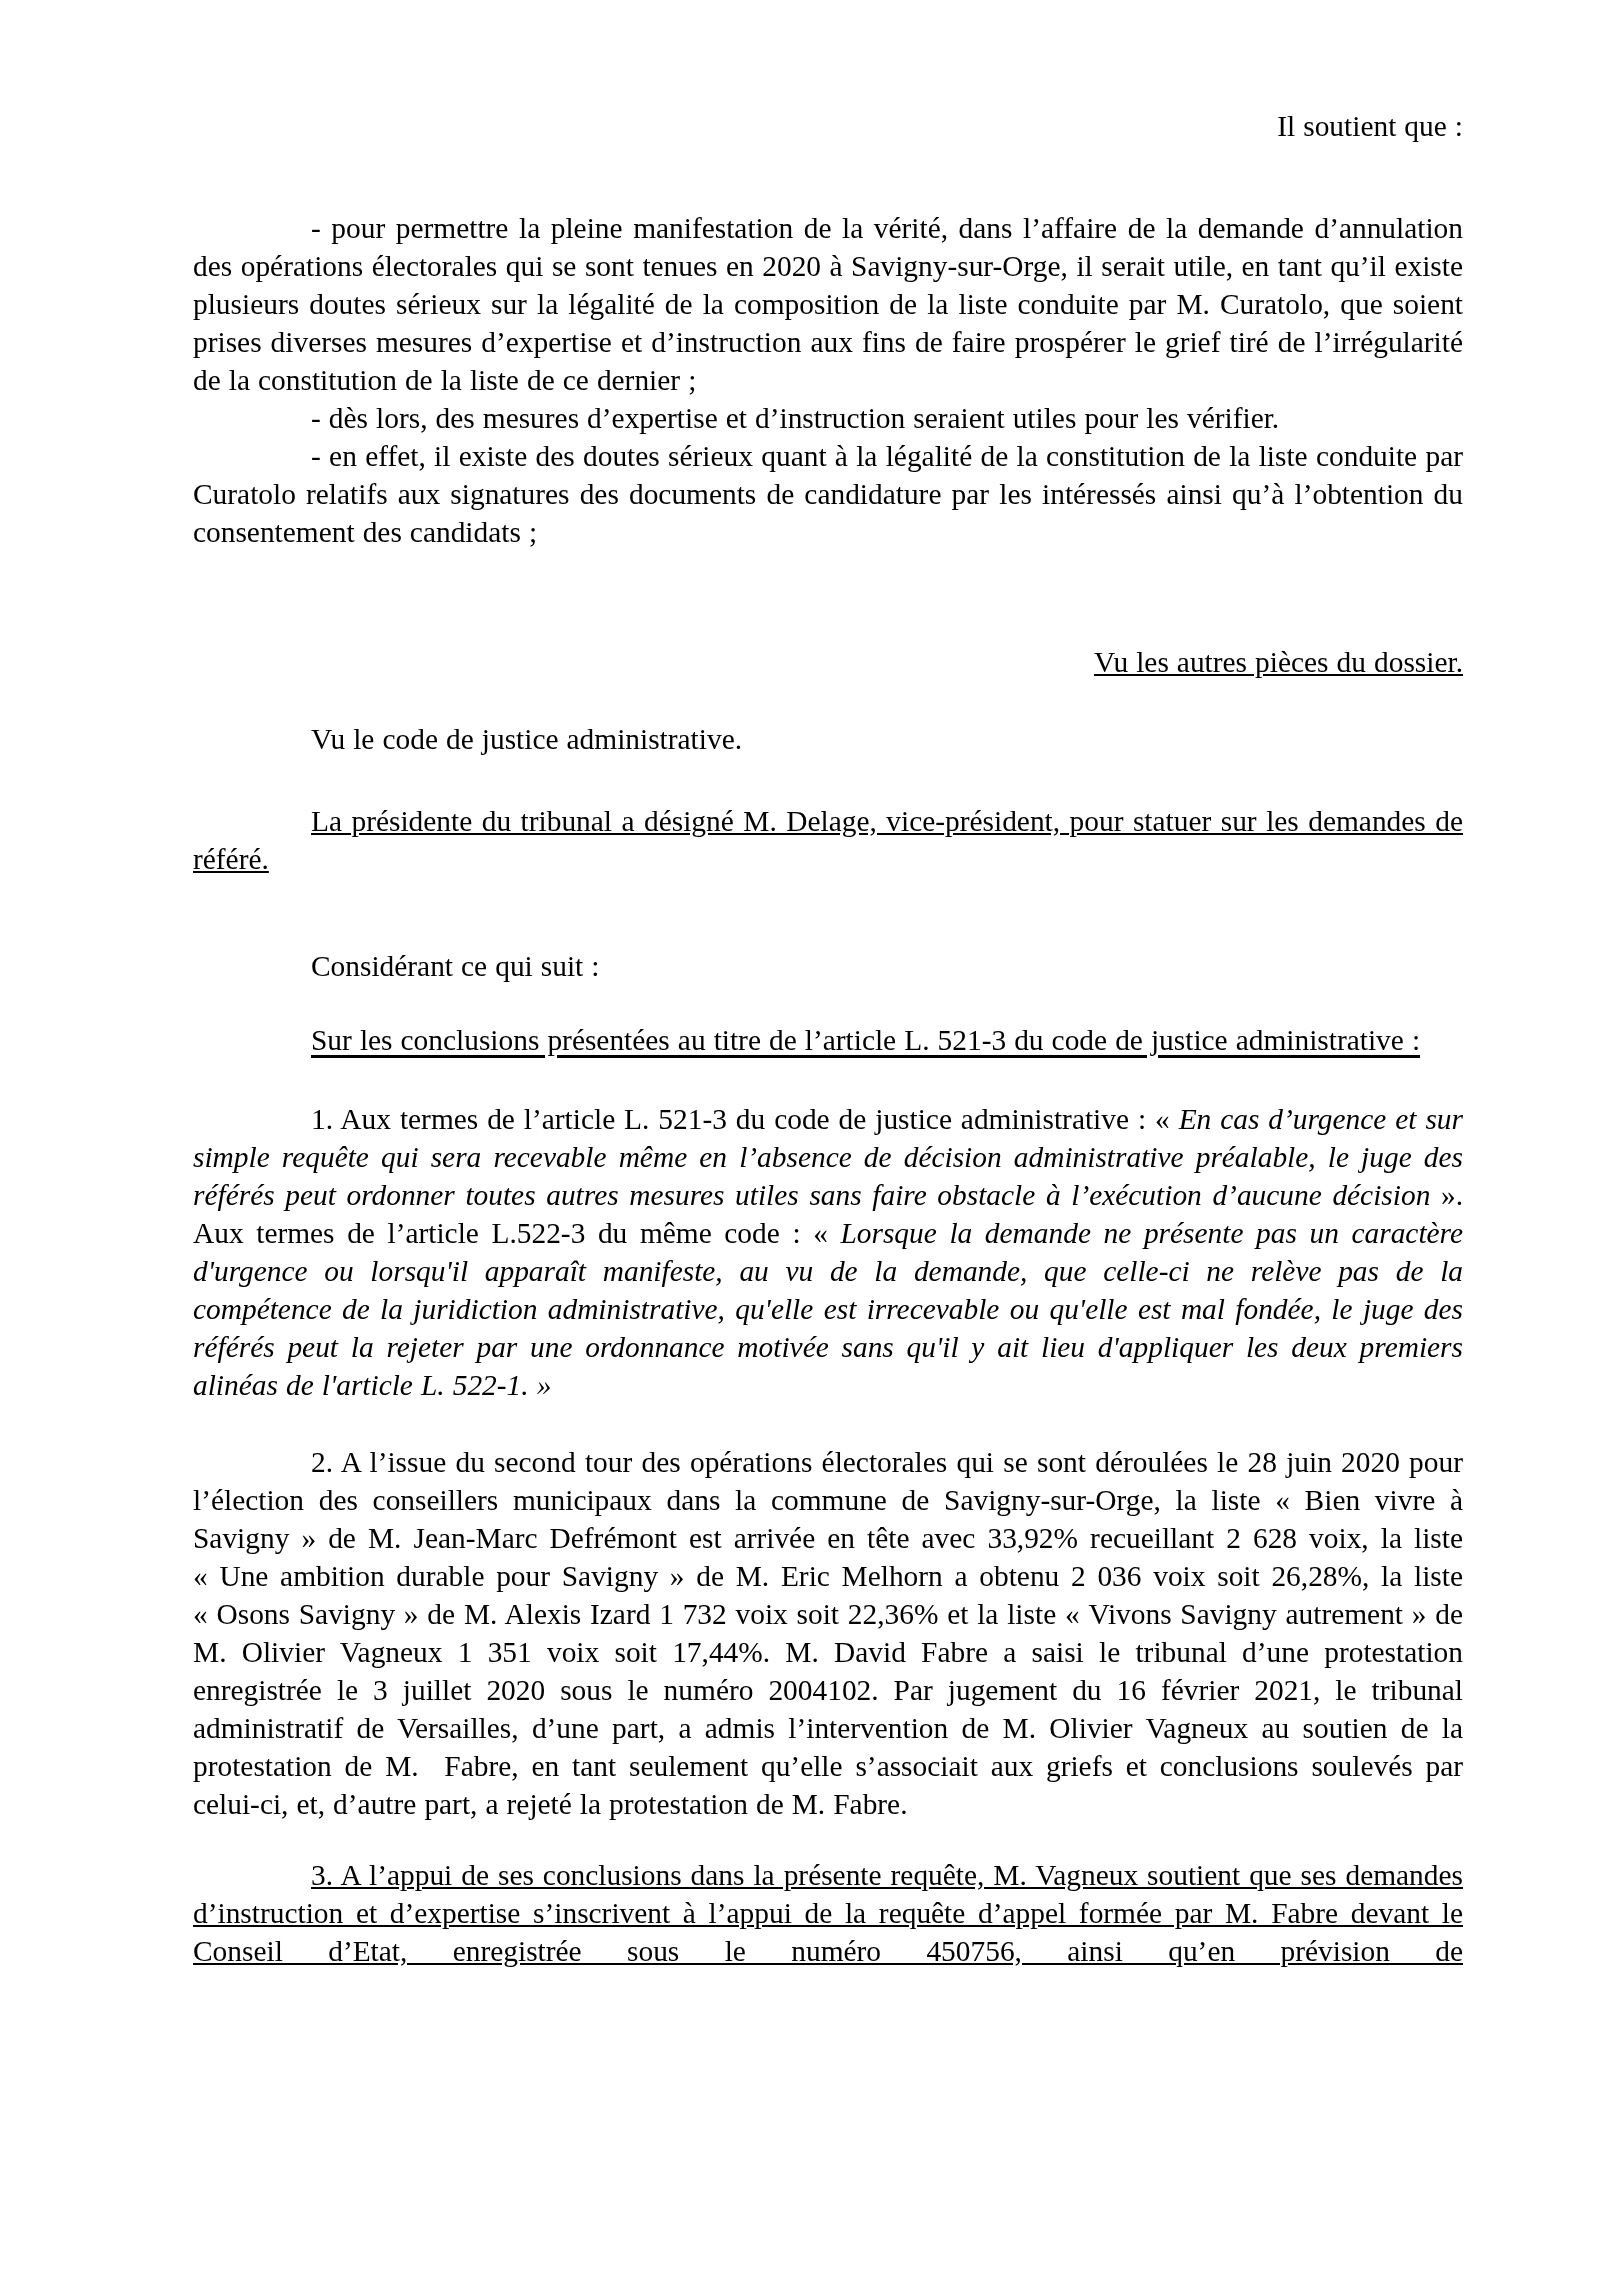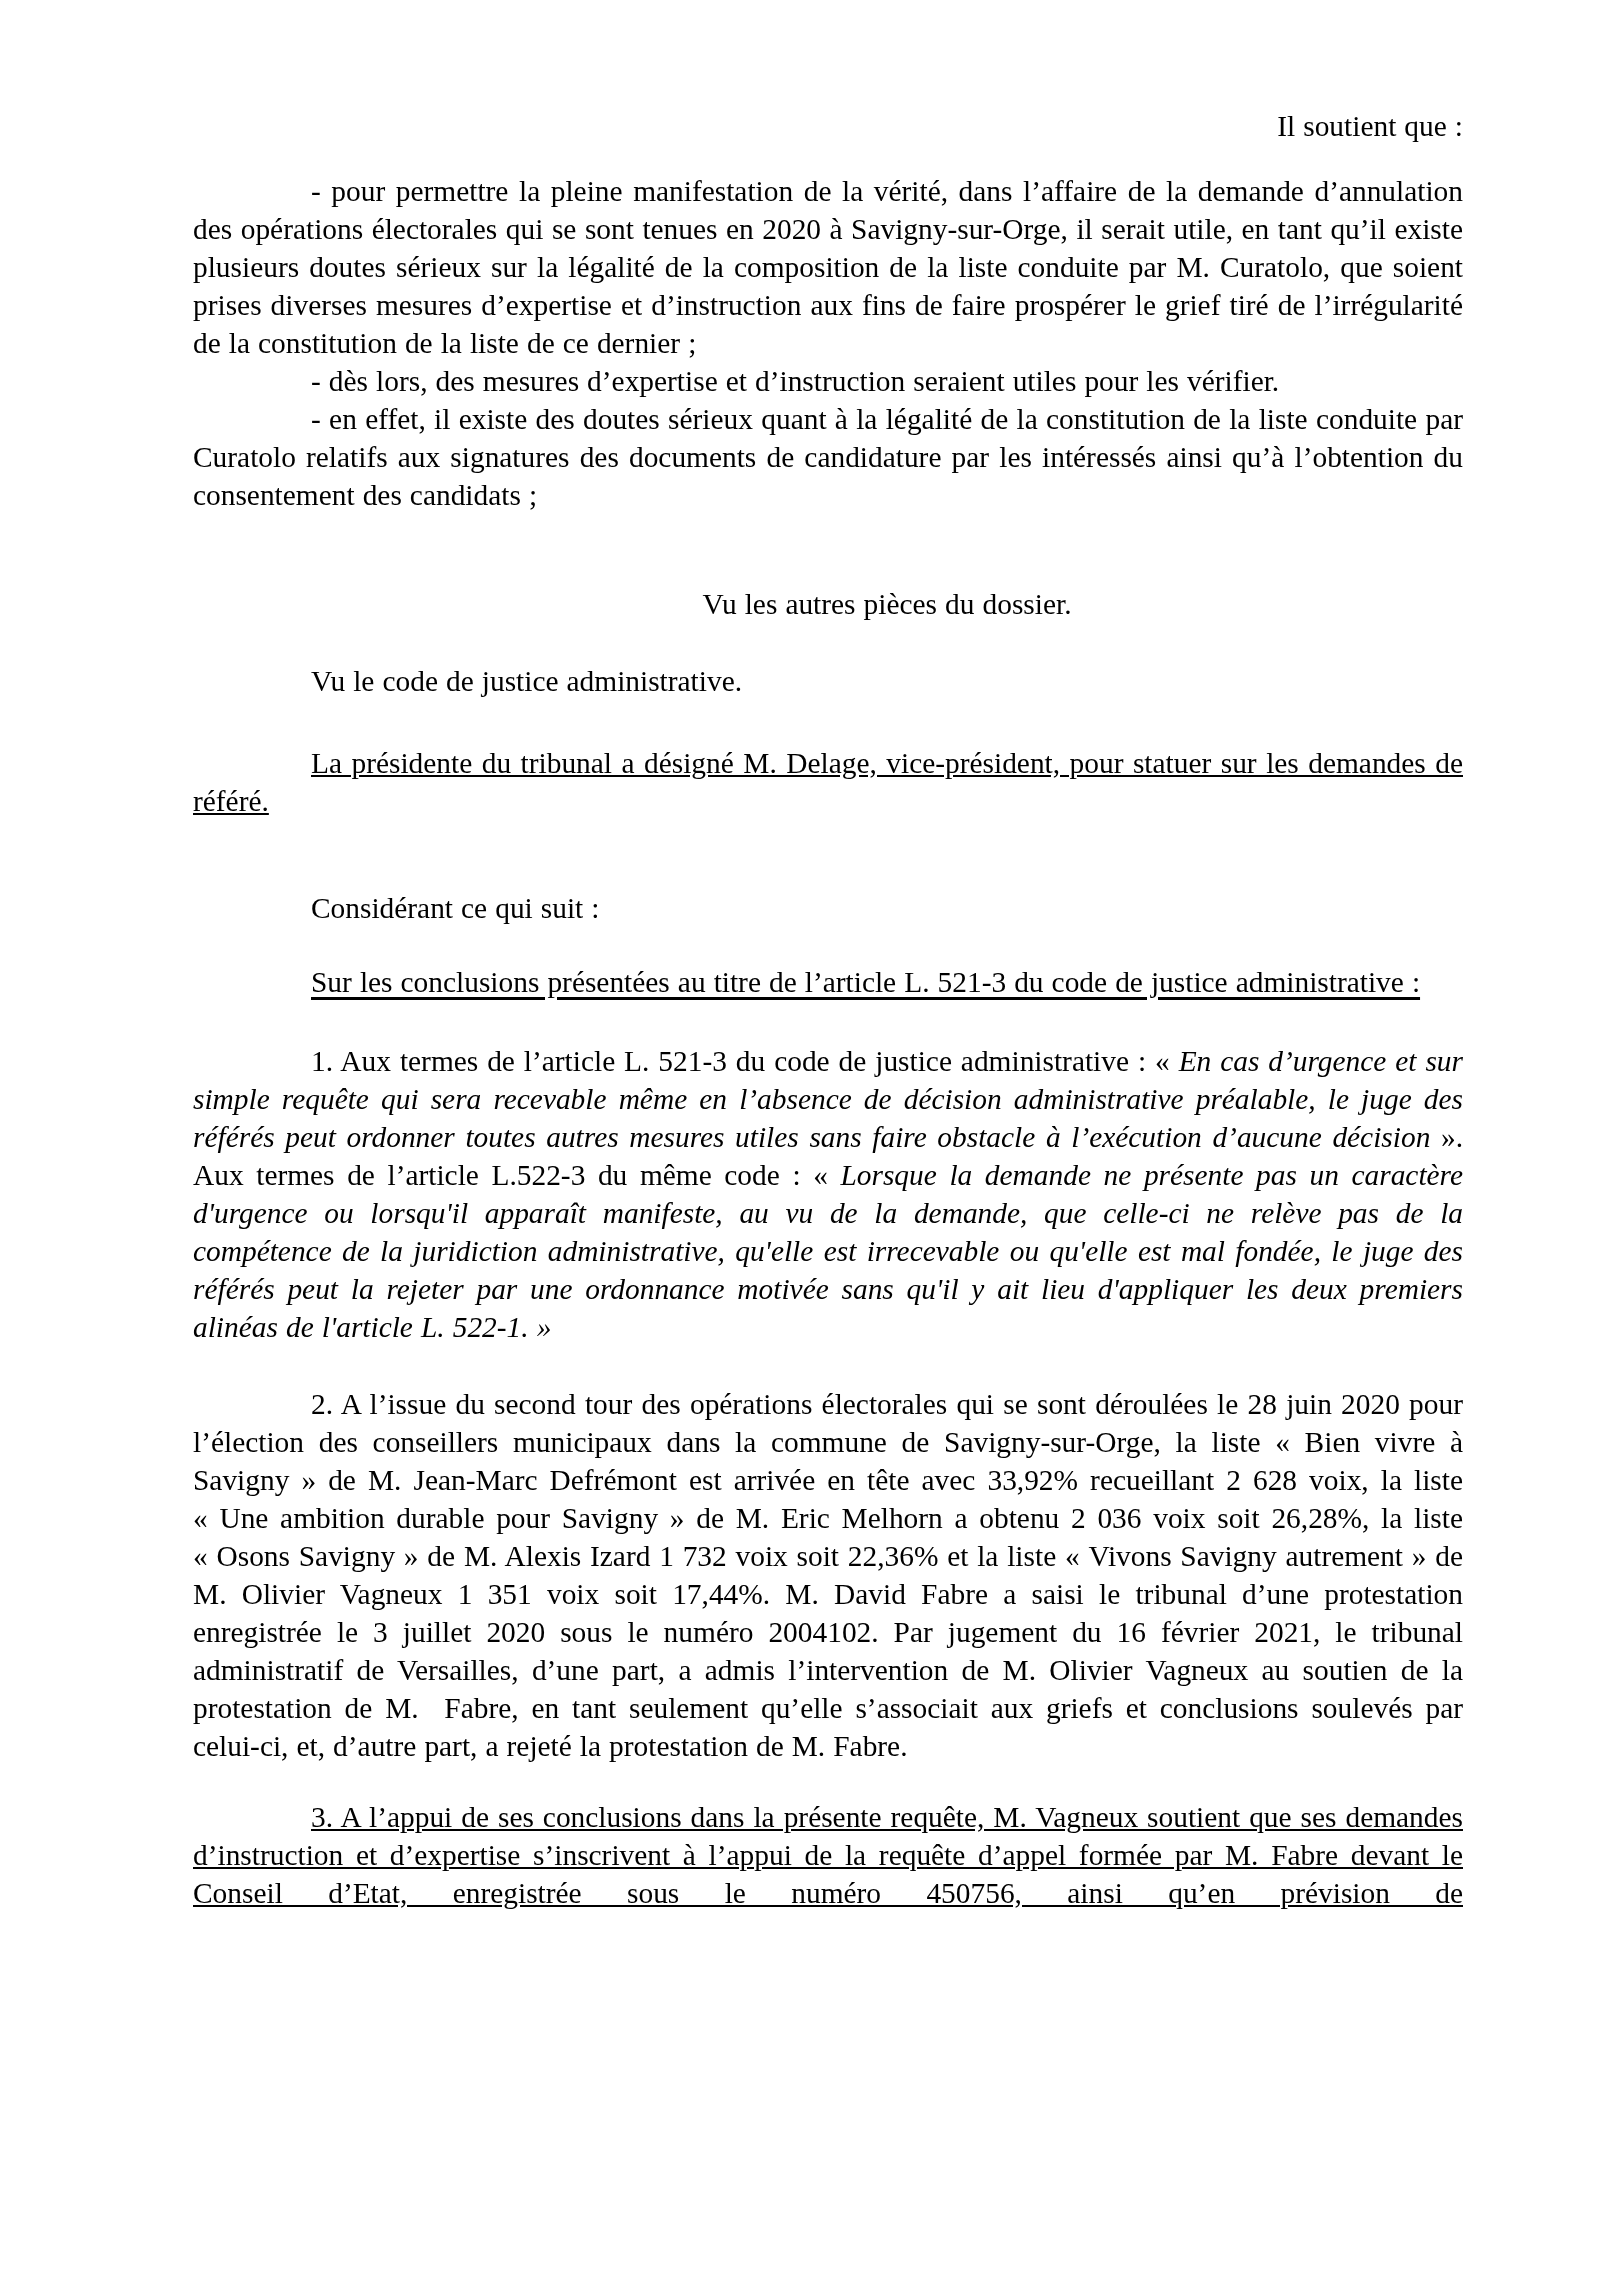--- a/index.html
+++ b/index.html
@@ -27,24 +27,24 @@
   }
   .doc p {
     margin: 0;
     padding: 0;
     text-indent: 118px;
     text-align: justify;
     word-spacing: 0.7px;
   }
   
   .doc p:nth-child(1)  { margin-top: 38px;  text-align: right; }
-  .doc p:nth-child(2)  { margin-top: 27px; }
+  .doc p:nth-child(2)  { margin-top: 64px; }
   .doc p:nth-child(3)  { margin-top: 0; }
   .doc p:nth-child(4)  { margin-top: 0; }
-  .doc p:nth-child(5)  { margin-top: 71px; text-align: center; }
+  .doc p:nth-child(5)  { margin-top: 92px; text-align: right; text-decoration: underline; }
   .doc p:nth-child(6)  { margin-top: 39px;  text-align: left; }
   .doc p:nth-child(7)  { margin-top: 44px; text-decoration: underline; }
   .doc p:nth-child(8)  { margin-top: 69px; text-align: left; }
   .doc p:nth-child(9)  { margin-top: 36px; }
   .doc p:nth-child(10) { margin-top: 41px; }
   .doc p:nth-child(11) { margin-top: 39px; }
   .doc p:nth-child(12) { margin-top: 33px; text-decoration: underline; }
 
   .doc p.kind-section-heading {
     text-decoration: underline;

